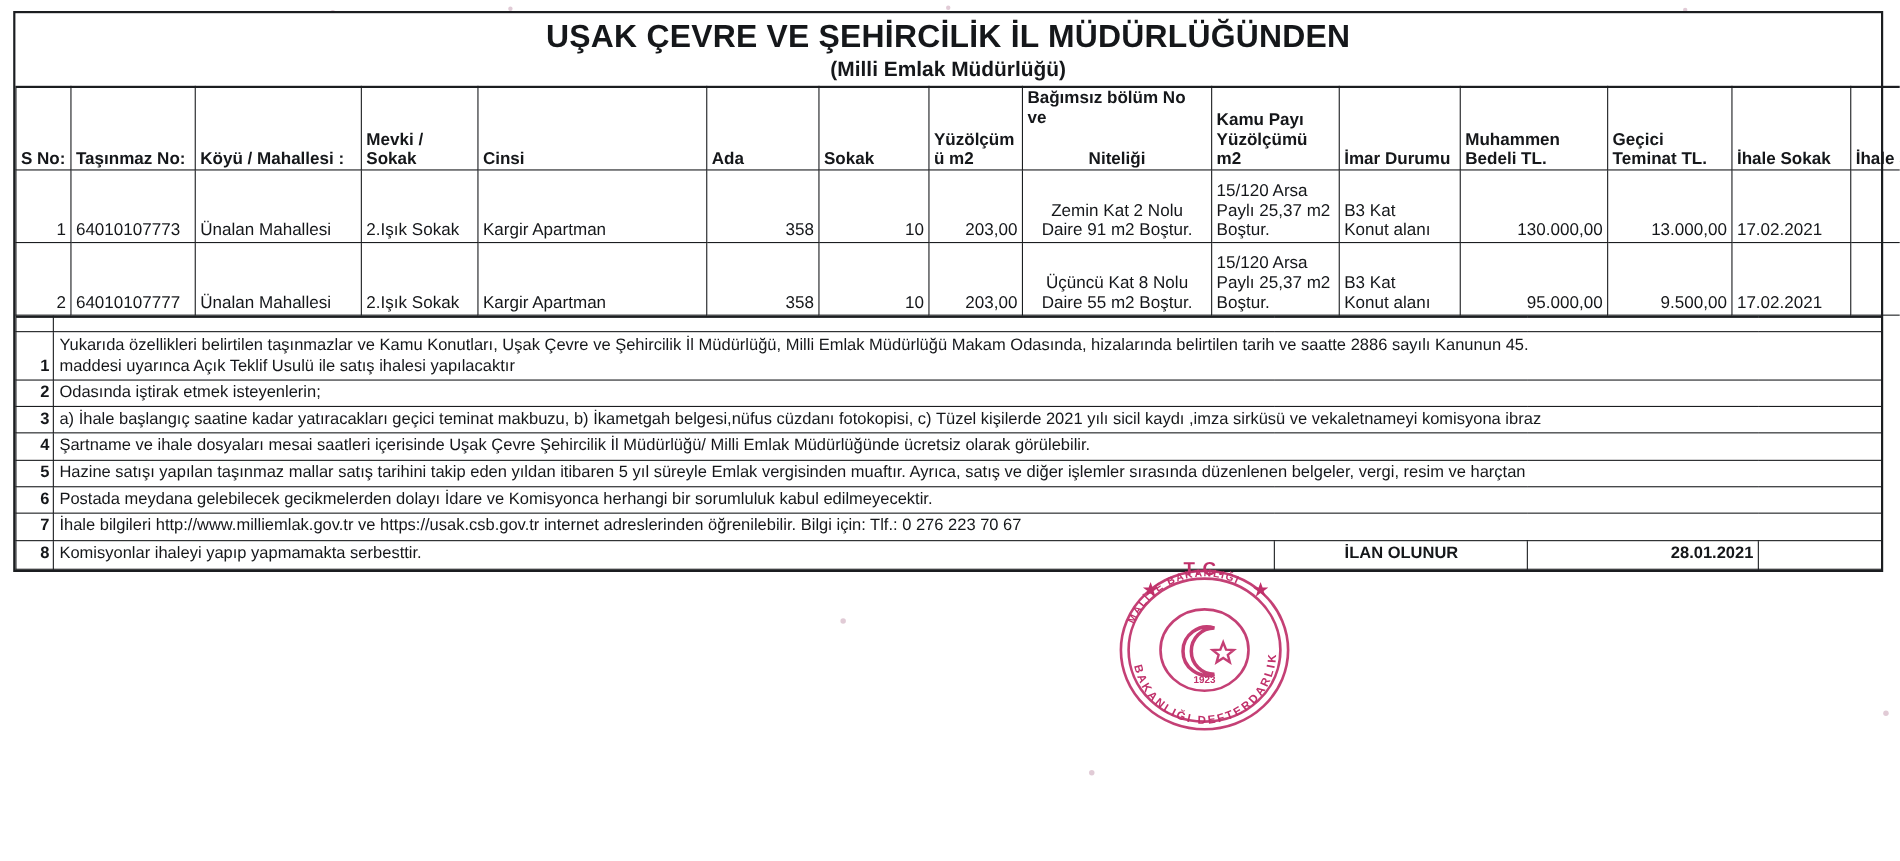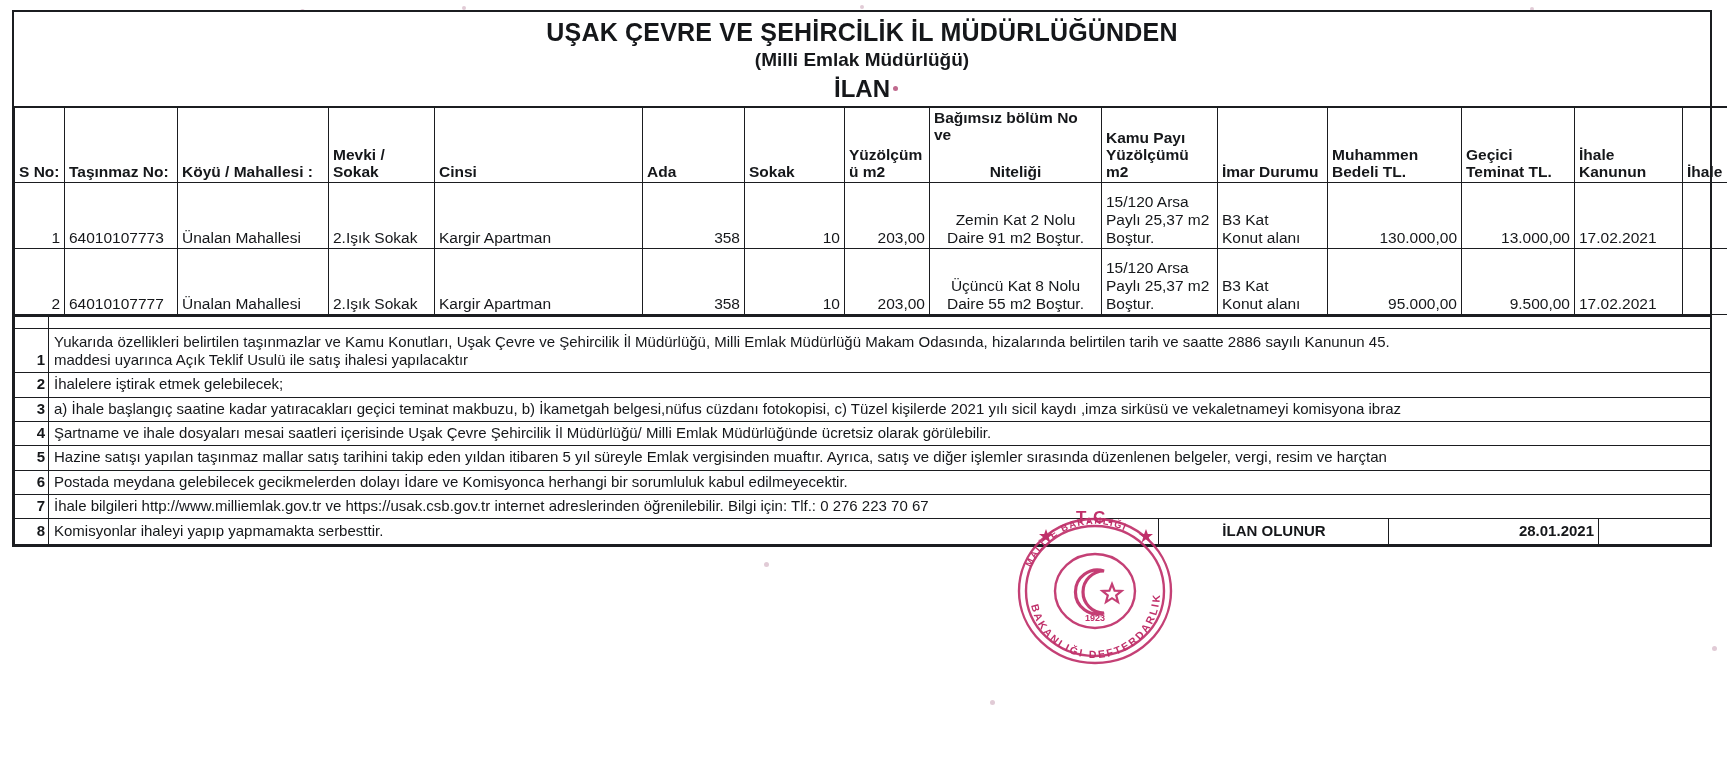--- a/index.html
+++ b/index.html
@@ -21,21 +21,21 @@
     border:2px solid #1b1d20;
     box-sizing:border-box;
     background:#fff;
   }
 
   
   .titleblock{
     text-align:center;
     padding:6px 0 2px 0;
   }
-  .t1{font-size:25px;font-weight:bold;letter-spacing:.2px;line-height:1.12;}
+  .t1{font-size:29px;font-weight:bold;letter-spacing:.2px;line-height:1.12;}
   .t2{font-size:19px;font-weight:bold;line-height:1.25;margin-top:2px;}
   .t3{font-size:24px;font-weight:bold;line-height:1.25;margin-top:2px;position:relative;}
   .t3 .dot{position:absolute;width:5px;height:5px;border-radius:50%;background:#c06a8e;margin-left:3px;top:12px;}
   .t4{font-size:25px;font-weight:bold;line-height:1.2;margin-top:3px;}
 
   
   table{border-collapse:collapse;width:100%;table-layout:fixed;}
   .maintable{border-top:2px solid #1b1d20;}
   .maintable th,.maintable td{
     border:1px solid #1b1d20;
@@ -95,21 +95,20 @@
 <div class="speck" style="left:334px;top:30px;width:4px;height:4px;"></div>
 <div class="speck" style="left:1712px;top:646px;width:5px;height:5px;"></div>
 <div class="speck" style="left:764px;top:562px;width:5px;height:5px;"></div>
 <div class="speck" style="left:990px;top:700px;width:5px;height:5px;"></div>
 
 <div class="sheet">
 
   <div class="titleblock">
     <div class="t1">UŞAK ÇEVRE VE ŞEHİRCİLİK İL MÜDÜRLÜĞÜNDEN</div>
     <div class="t2">(Milli Emlak Müdürlüğü)</div>
-    <div class="t3"><span>İLAN</span><span class="dot"></span></div>
   </div>
 
   <table class="maintable">
     <colgroup>
       <col style="width:50px">
         <col style="width:113px">
         <col style="width:151px">
         <col style="width:106px">
       <col style="width:208px">
         <col style="width:102px">
@@ -146,21 +145,21 @@
           </th>
         <th><span>İmar Durumu</span></th>
         <th>
             <div>Muhammen</div>
             <div>Bedeli TL.</div>
           </th>
         <th>
             <div>Geçici</div>
             <div>Teminat TL.</div>
           </th>
-        <th><span>İhale Kanunun</span></th>
+        <th><span>İhale Sokak</span></th>
         <th><span>İhale Saati</span></th>
       </tr>
     </thead>
     <tbody>
       <tr>
         <td class="num">1</td>
         <td>64010107773</td>
         <td>Ünalan Mahallesi</td>
         <td>2.Işık Sokak</td>
         <td>Kargir Apartman</td>
@@ -232,21 +231,21 @@
       <tr class="n1">
         <td class="idx">1</td>
         <td colspan="4">
           <div>Yukarıda özellikleri belirtilen taşınmazlar ve Kamu Konutları, Uşak Çevre ve Şehircilik İl Müdürlüğü, Milli Emlak Müdürlüğü Makam Odasında,  hizalarında belirtilen tarih ve saatte 2886 sayılı Kanunun 45.</div>
           <div>maddesi uyarınca Açık Teklif Usulü ile satış ihalesi yapılacaktır</div>
         </td>
       </tr>
 
       <tr class="nrow">
         <td class="idx">2</td>
-        <td colspan="4">İhalelere iştirak etmek gelebilecek;</td>
+        <td colspan="4">Odasında iştirak etmek isteyenlerin;</td>
       </tr>
       <tr class="nrow">
         <td class="idx">3</td>
         <td colspan="4">a) İhale başlangıç saatine kadar yatıracakları geçici teminat makbuzu, b) İkametgah belgesi,nüfus cüzdanı fotokopisi, c) Tüzel kişilerde 2021 yılı sicil kaydı ,imza sirküsü ve vekaletnameyi komisyona ibraz</td>
       </tr>
       <tr class="nrow">
         <td class="idx">4</td>
         <td colspan="4">Şartname ve ihale dosyaları mesai saatleri içerisinde Uşak Çevre Şehircilik İl Müdürlüğü/ Milli Emlak Müdürlüğünde ücretsiz olarak görülebilir.</td>
       </tr>
       <tr class="nrow">

